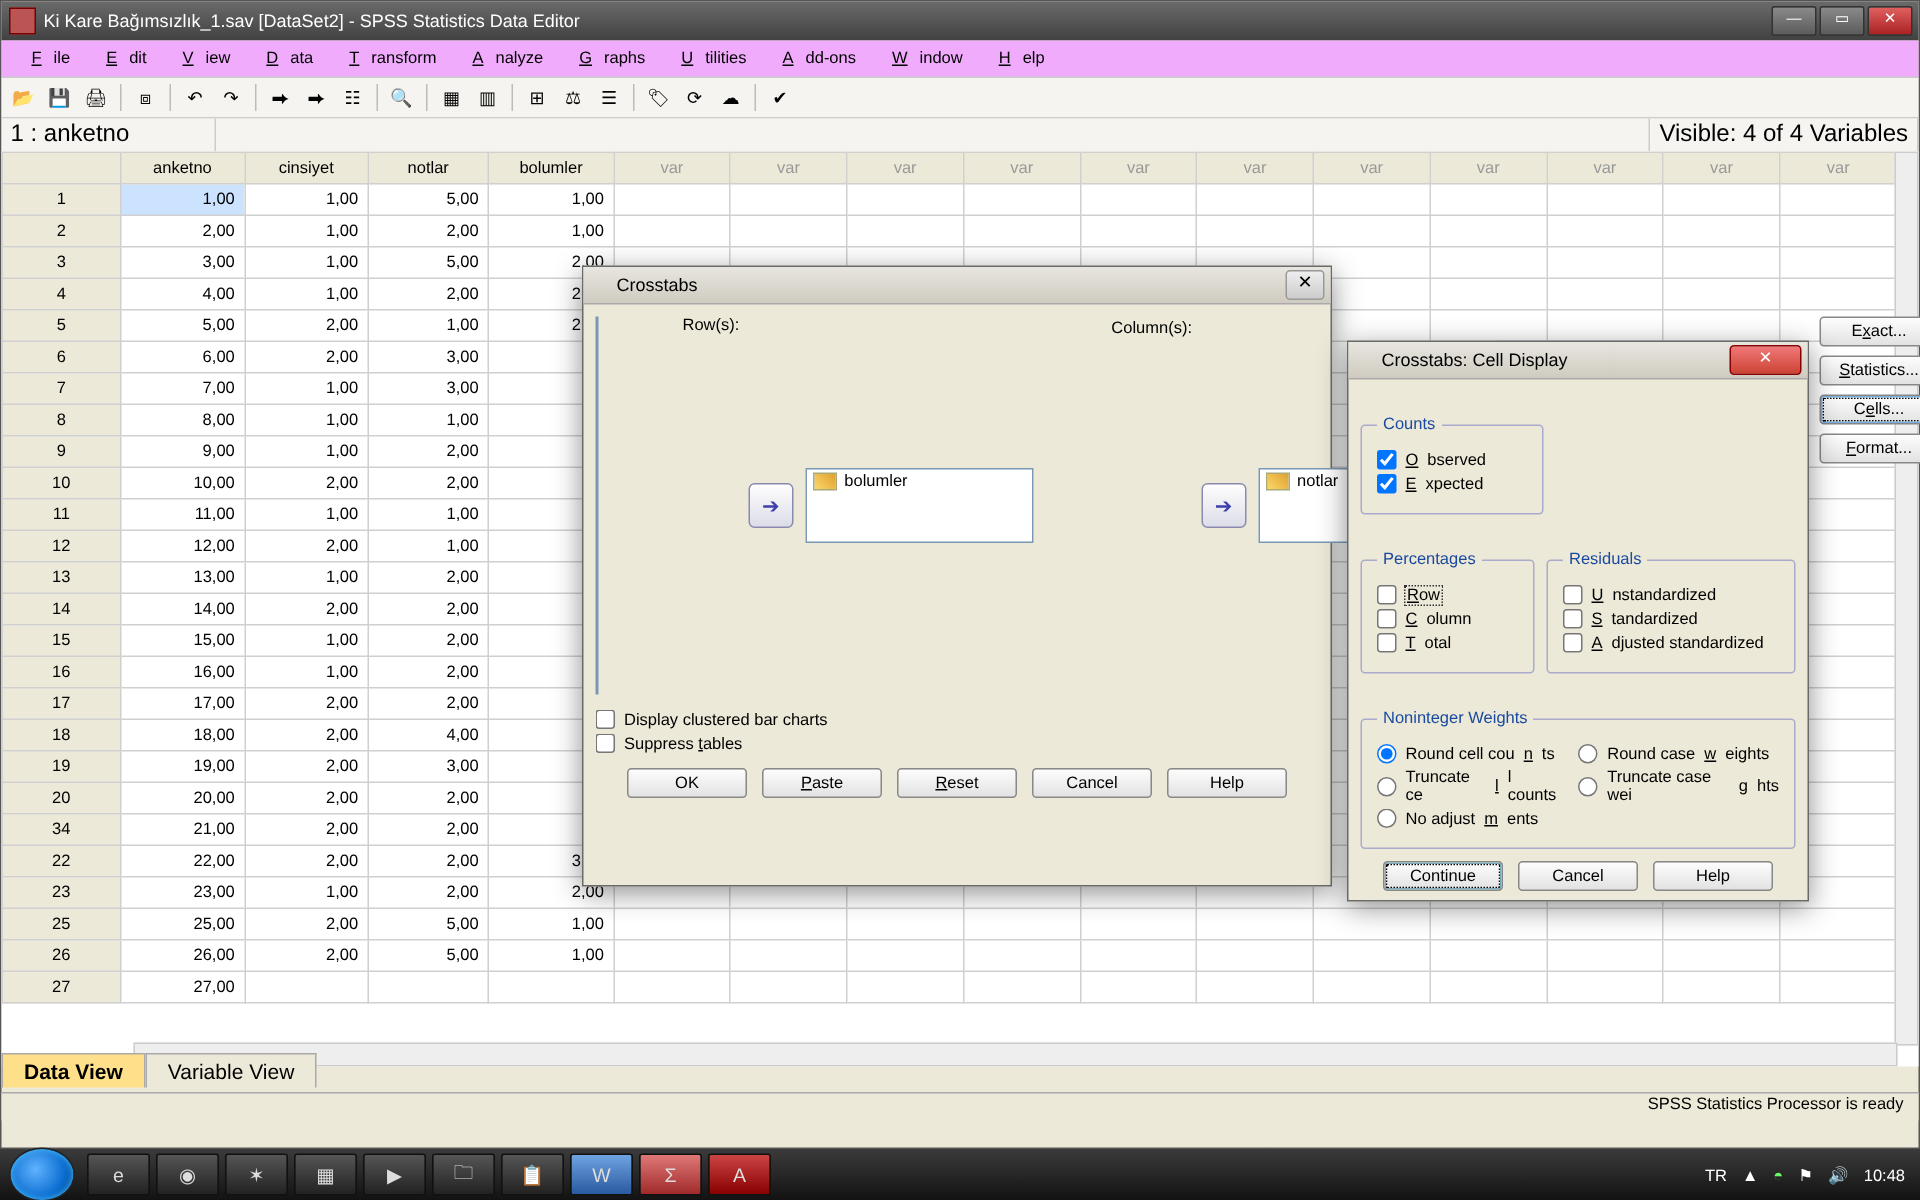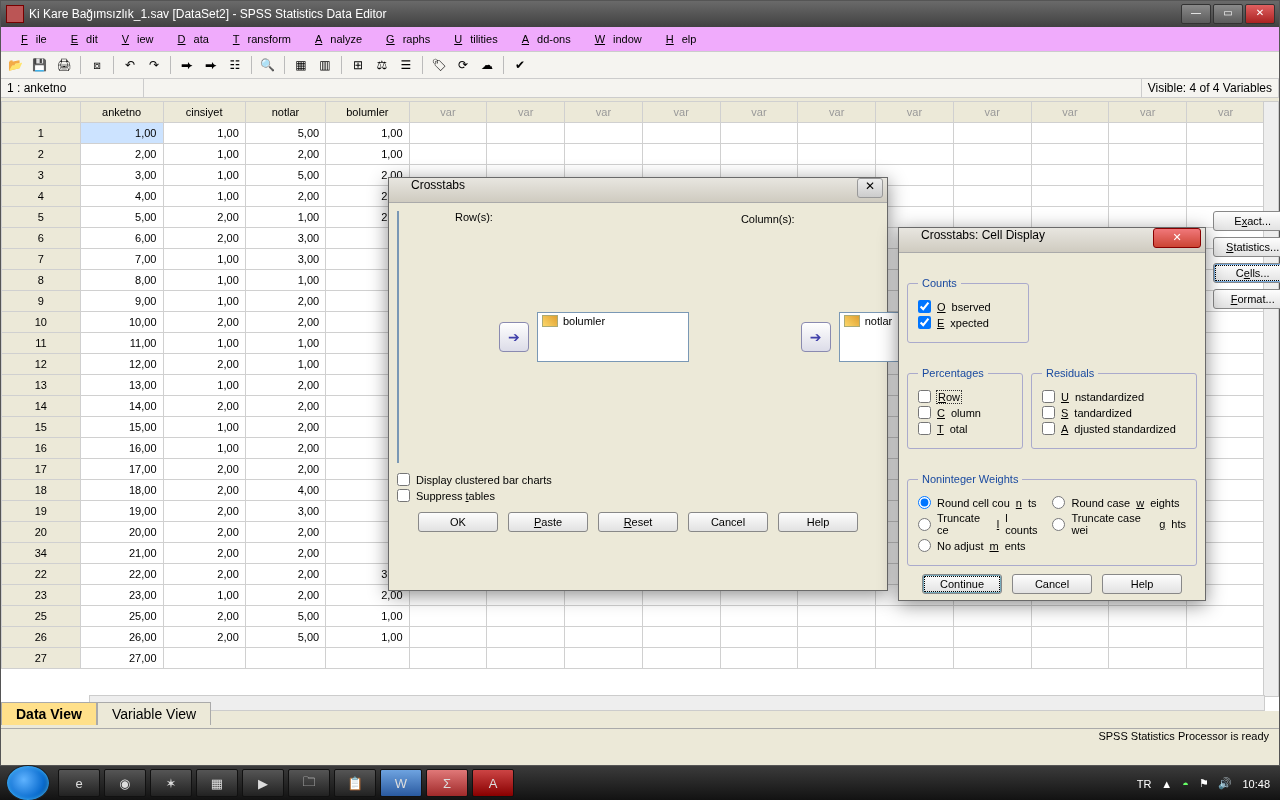--- a/index.html
+++ b/index.html
@@ -8,38 +8,38 @@
 .titlebar .ico{width:16px;height:16px;margin:0 5px;background:#b55;border:1px solid #700}
 .titlebar .title{flex:1;white-space:nowrap;overflow:hidden}
 .caption-btns{display:flex;margin-right:4px}
 .caption-btns div{width:28px;height:18px;margin-left:2px;background:linear-gradient(#8a8a8a,#5b5b5b);border:1px solid #333;border-radius:2px;text-align:center;color:#fff;font-size:10px;line-height:16px;cursor:pointer}
 .caption-btns .close{background:linear-gradient(#e06060,#a22)}
 .menubar{background:#f0abfc;padding:0 4px;border-bottom:1px solid #ccc}
 .menubar span{display:inline-block;padding:3px 8px;cursor:pointer}
 .toolbar{background:#f5f4f0;padding:2px 4px;border-bottom:1px solid #ccc;display:flex;gap:2px;align-items:center}
 .toolbar .tb{width:20px;height:20px;border:1px solid transparent;display:flex;align-items:center;justify-content:center;cursor:pointer;font-size:12px}
 .toolbar .sep{width:1px;height:18px;background:#bbb;margin:0 3px}
-.infobar{display:flex;background:#f5f4f0;border-bottom:1px solid #ccc;font-size:12px}
+.infobar{display:flex;background:#f5f4f0;border-bottom:1px solid #ccc;font-size:16px}
 .infobar .cell{border-right:1px solid #ccc;padding:2px 6px}
 .data-area{position:absolute;top:100px;left:0;right:0;bottom:54px;background:#fff;overflow:hidden}
 table.grid{border-collapse:collapse;table-layout:fixed}
 table.grid th,table.grid td{border:1px solid #d0d0d0;height:20px;font-size:11px;padding:0 6px;text-align:right;background:#fff;white-space:nowrap}
 table.grid th{background:#ece9d8;font-weight:normal;text-align:center}
 table.grid th.rowhdr{width:40px;text-align:center}
 table.grid td.sel{background:#cce3ff}
 .tabs{position:absolute;bottom:40px;left:0;display:flex;font-size:14px}
 .tabs div{padding:3px 14px;border:1px solid #aaa;background:#ece9d8;cursor:pointer;border-bottom:none}
 .tabs .active{background:#ffe08a;font-weight:bold}
 .statusbar{position:absolute;bottom:18px;left:0;right:0;height:16px;background:#ece9d8;border-top:1px solid #aaa;font-size:11px;text-align:right;padding:1px 10px}
 .taskbar{position:absolute;bottom:0;left:0;right:0;height:34px;background:linear-gradient(#3b3b3b,#121212);display:flex;align-items:center}
 .taskbar .start{width:42px;height:34px;background:radial-gradient(circle at 40% 40%,#5fb3ff,#0b6dd0 60%,#03386f);border-radius:50%;margin:0 6px;border:1px solid #222;box-shadow:0 0 4px #5cf inset}
 .taskbar .tbtn{width:40px;height:26px;margin:0 2px;background:linear-gradient(#555,#222);border:1px solid #111;border-radius:2px;display:flex;align-items:center;justify-content:center;color:#ddd;font-size:13px;cursor:pointer}
 .taskbar .tray{margin-left:auto;color:#fff;display:flex;align-items:flex-end;gap:10px;padding:0 10px;font-size:11px}
 .dialog{position:absolute;background:#ece9d8;border:1px solid #6a6a6a;box-shadow:0 4px 18px rgba(0,0,0,.45)}
-.dlg-titlebar{height:24px;background:linear-gradient(#e8e6e0,#cfcbc0);display:flex;align-items:flex-start;padding:0 4px;border-bottom:1px solid #aaa;font-size:12px}
+.dlg-titlebar{height:24px;background:linear-gradient(#e8e6e0,#cfcbc0);display:flex;align-items:center;padding:0 4px;border-bottom:1px solid #aaa;font-size:12px}
 .dlg-titlebar .title{flex:1}
 .dlg-titlebar .xclose{width:46px;height:18px;background:linear-gradient(#f0787a,#c43);border:1px solid #800;border-radius:3px;color:#fff;text-align:center;font-size:11px;line-height:16px;cursor:pointer}
 .dlg-titlebar .xgrey{width:24px;height:18px;background:linear-gradient(#eee,#ccc);border:1px solid #999;border-radius:3px;text-align:center;font-size:12px;line-height:14px;cursor:pointer}
 .dlg-body{padding:8px;position:relative}
 .listbox{background:#fff;border:1px solid #7a98b5;overflow:auto}
 .listbox .item{padding:2px 4px;display:flex;align-items:center;gap:5px;cursor:pointer}
 .listbox .item.sel{background:#b8cfe5}
 .ruler{display:inline-block;width:14px;height:10px;background:linear-gradient(45deg,#fcd76a,#e0a030);border:1px solid #aa7}
 .barico{display:inline-block;width:14px;height:10px;background:linear-gradient(90deg,#d44 33%,#4a4 33% 66%,#44d 66%)}
 .movebtn{width:28px;height:28px;background:linear-gradient(#fefefe,#dcdce8);border:1px solid #8a8ab0;border-radius:4px;display:flex;align-items:center;justify-content:center;color:#4040aa;font-size:14px;cursor:pointer;box-shadow:0 1px 0 #fff inset}

